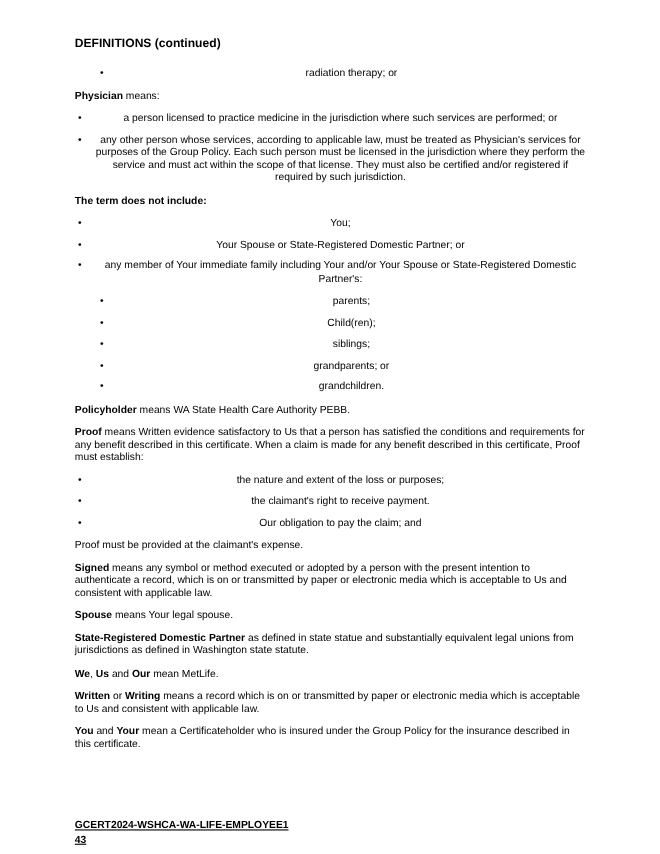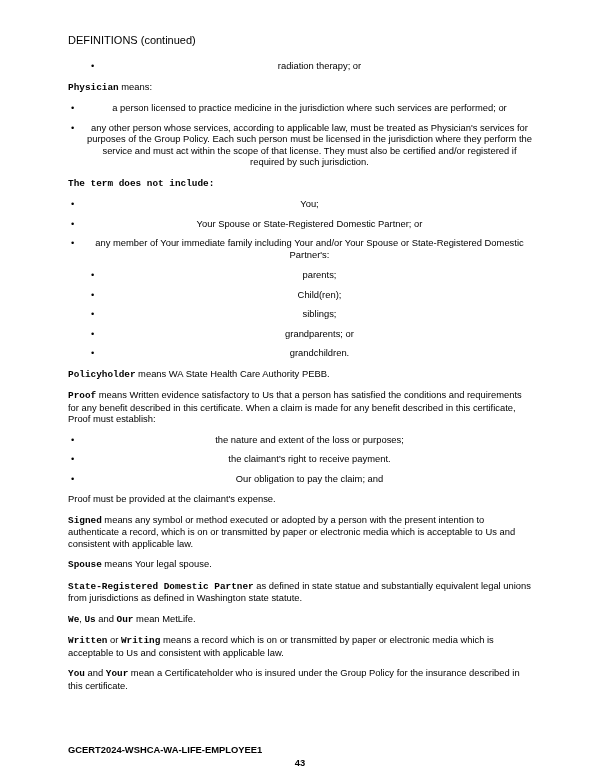--- a/index.html
+++ b/index.html
@@ -15,25 +15,25 @@
     background: #ffffff;
     color: #000000;
     font-family: "Liberation Sans", sans-serif;
     font-size: 9.4px;
     line-height: 11.5px;
     padding: 34px 68px 40px 68px;
     overflow: hidden;
   }
   .title {
     font-size: 11px;
-    font-weight: 400;
+    font-weight: 700;
     margin: 0 0 13px 0;
     line-height: 13px;
   }
-  .b { font-weight: 700; font-family: Liberation Mono, monospace; }
+  .b { font-weight: 700; }
   .para { margin: 9px 0; }
   ul.bullets {
     list-style: none;
     margin: 9px 0;
     padding: 0 0 0 2px;
     text-align: center;
   }
   ul.bullets.level2 { padding-left: 22px; }
   ul.bullets li {
     position: relative;
@@ -46,23 +46,24 @@
     position: absolute;
     left: 1px;
     top: 0;
   }
   .footer {
     position: absolute;
     left: 68px;
     right: 68px;
     bottom: 8px;
     font-weight: 700;
+    text-decoration: underline;
   }
   .footer .code { text-align: left; }
-  .footer .pagenum { text-align: center; margin-top: 1px; }
+  .footer .pagenum { margin-top: 1px; }
 </style>
 </head>
 <body>
 
 <div class="page">
   <h1 class="title">DEFINITIONS (continued)</h1>
   <div class="body">
       <ul class="bullets level2">
         <li><span>radiation therapy; or</span></li>
       </ul>

